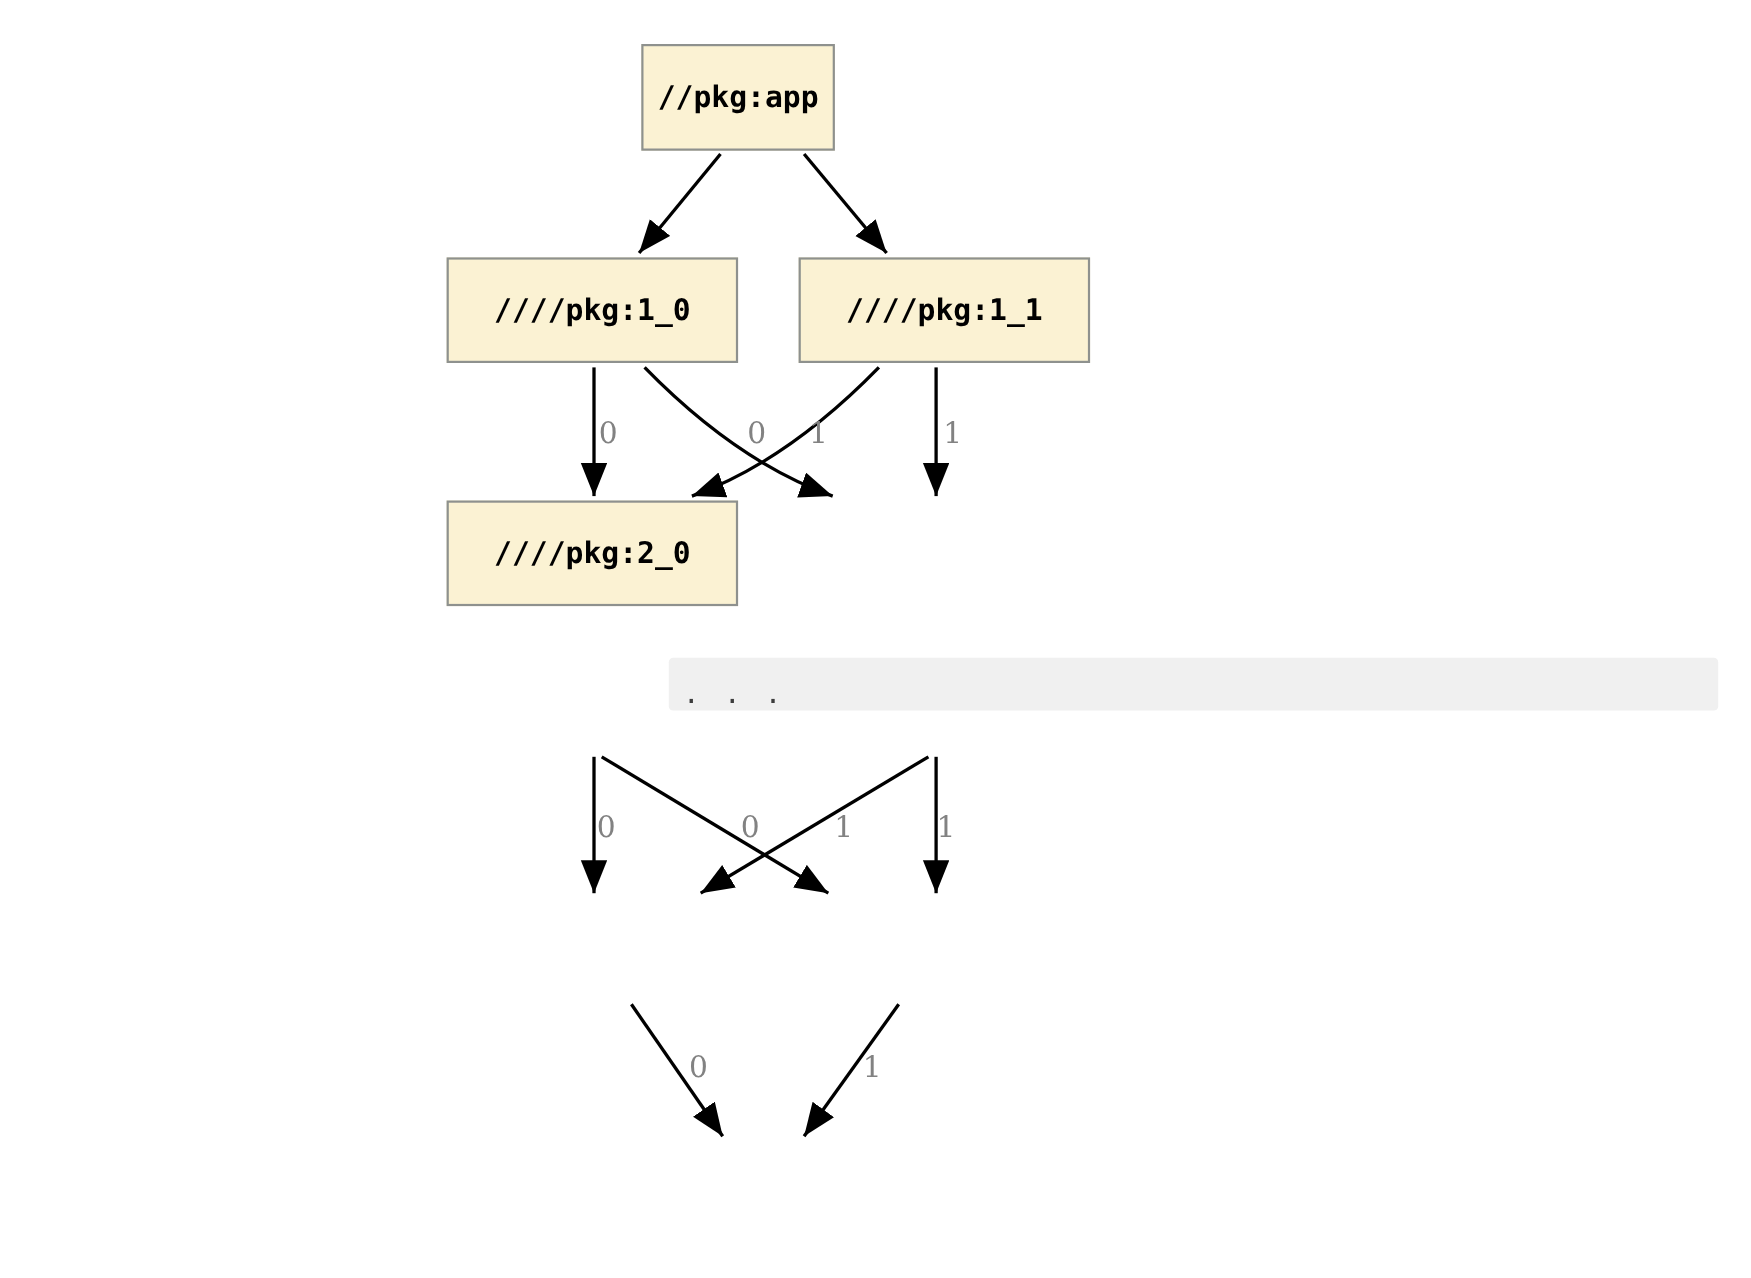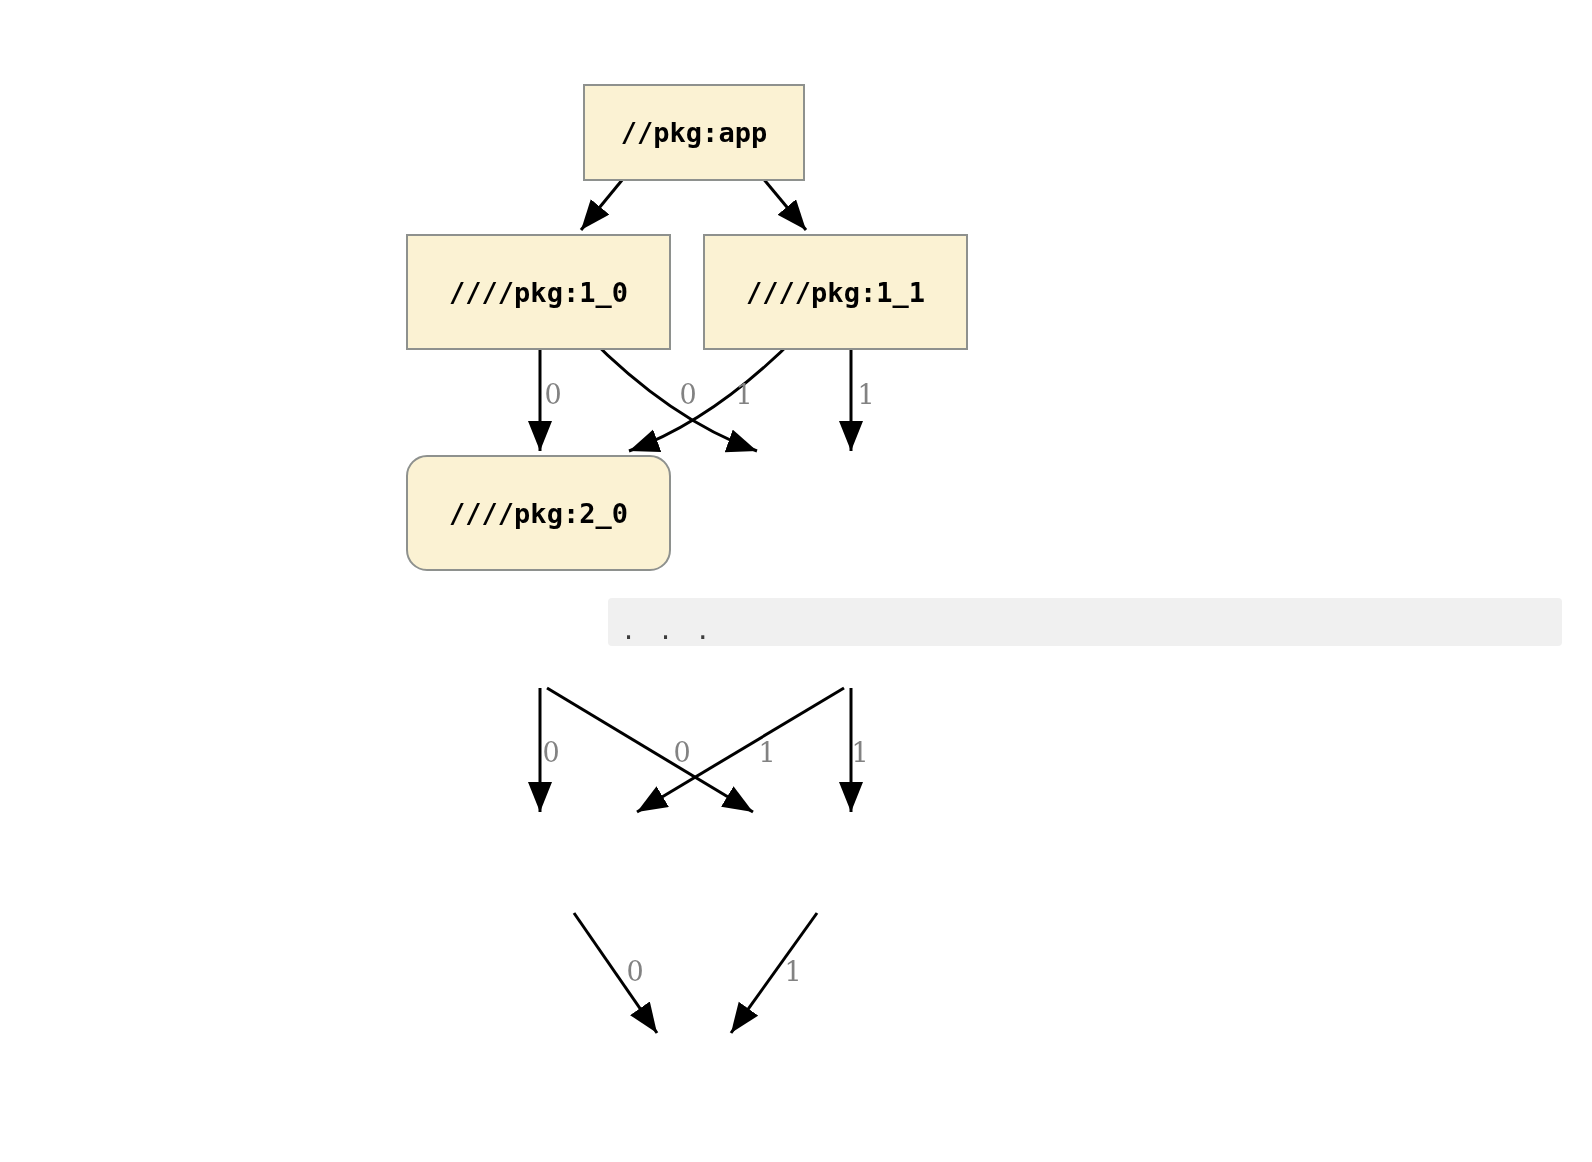--- a/index.html
+++ b/index.html
@@ -28,22 +28,22 @@
     border: 2px solid #8e918e;
     display: flex;
     align-items: center;
     justify-content: center;
     font-family: "DejaVu Sans Mono", monospace;
     font-weight: bold;
     font-size: 27px;
     color: #000000;
     white-space: pre;
   }
-  .node.small { width: 222px; height: 97px; margin-top: 44px; }
-  .node.wide  { width: 265px; height: 116px; }
+  .node.small { width: 176px; height: 97px; }
+  .node.wide  { width: 265px; height: 96px; }
   .edge-label {
     position: absolute;
     transform: translate(-50%, -50%);
     font-family: "DejaVu Serif", serif;
     font-size: 27px;
     color: #828282;
     line-height: 1;
   }
   .separator {
     position: absolute;
@@ -87,22 +87,22 @@
     <path class="edge" d="M540,688 L540,812" marker-end="url(#arrow)"></path>
     <path class="edge" d="M844,688 L637,812" marker-end="url(#arrow)"></path>
     <path class="edge" d="M547,688 L753,812" marker-end="url(#arrow)"></path>
     <path class="edge" d="M851,688 L851,812" marker-end="url(#arrow)"></path>
     <path class="edge" d="M574,913 L657,1033" marker-end="url(#arrow)"></path>
     <path class="edge" d="M817,913 L731,1033" marker-end="url(#arrow)"></path>
   </svg>
 
   <div class="node small" style="left:583px; top:40px;">//pkg:app</div>
   <div class="node wide" style="left:406px; top:234px;">////pkg:1_0</div>
-  <div class="node wide" style="left:703px; top:234px;">////pkg:1_1</div>
-  <div class="node wide" style="left:406px; top:455px;border-radius:21px;">////pkg:2_0</div>
+  <div class="node wide" style="left:726px; top:234px;">////pkg:1_1</div>
+  <div class="node wide" style="left:406px; top:455px;">////pkg:2_0</div>
 
   <div class="separator">
     <span class="separator-text">.  .  .</span>
   </div>
 
 
   <div class="edge-label" style="left:553px; top:394px;">0</div>
   <div class="edge-label" style="left:688px; top:394px;">0</div>
   <div class="edge-label" style="left:744px; top:394px;">1</div>
   <div class="edge-label" style="left:866px; top:394px;">1</div>

